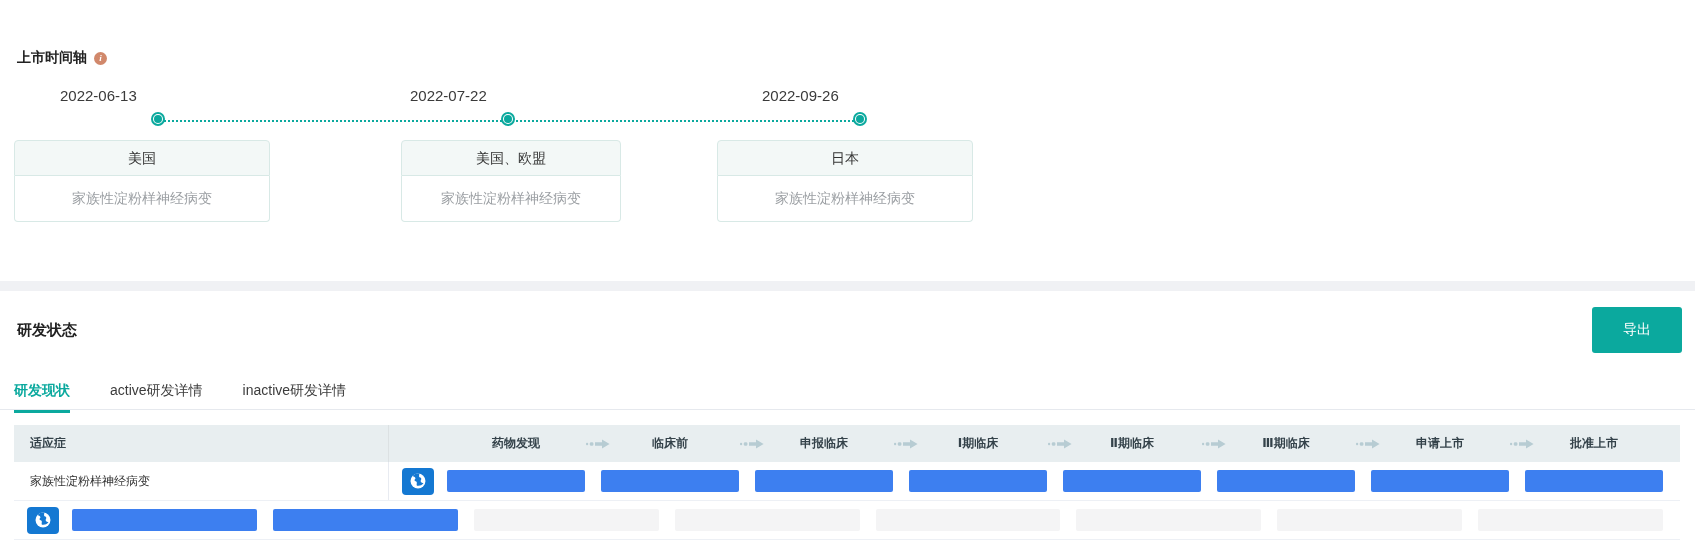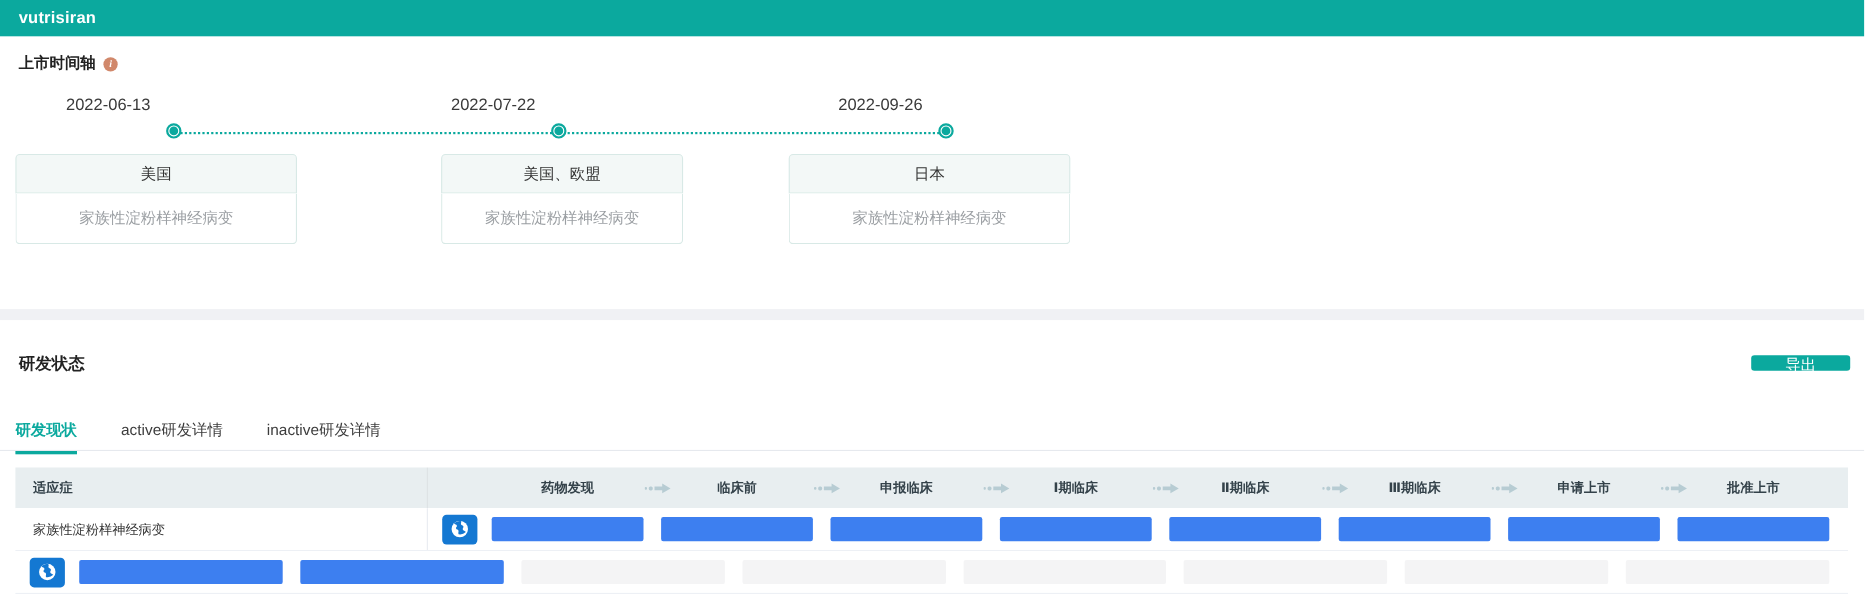--- a/index.html
+++ b/index.html
@@ -31,21 +31,21 @@
   .tl-card .indication { height:46px; line-height:44px; text-align:center; font-size:14px; color:#9b9fa3;
     background:#fff; border:1px solid #d8e9e6; border-top:none; border-radius:0 0 4px 4px; }
 
   
   .section-sep { position:absolute; top:281px; left:0; width:100%; height:10px; background:#f0f1f4; }
 
   
   .rd-head { position:absolute; top:312px; left:17px; right:13px; height:36px;
     display:flex; align-items:center; justify-content:space-between; }
   .rd-title { font-size:15px; font-weight:bold; color:#222; }
-  .export-btn { width:90px; height:14px; background:var(--accent); color:#fff; border:none;
+  .export-btn { width:90px; height:46px; background:var(--accent); color:#fff; border:none;
     border-radius:3px; font-size:14px; cursor:pointer; font-family:Liberation Mono, monospace;text-align:center; }
 
   
   .tabs { position:absolute; top:382px; left:14px; display:flex; gap:40px; }
   .tab { font-size:14px; color:#3c3c3c; padding-bottom:10px; cursor:pointer; border-bottom:3px solid transparent; }
   .tab.active { color:var(--accent); font-weight:bold; border-bottom-color:var(--accent); }
   .tabs-baseline { position:absolute; top:409px; left:0; width:100%; height:1px; background:#e6e9ee; }
 
   
   .rd-table { position:absolute; top:425px; left:14px; width:1666px; font-size:12px; }
@@ -65,23 +65,20 @@
   .bar.empty { background:var(--bar-empty); }
 
   .globe-btn { width:32px; height:27px; border-radius:4px; background:var(--globe); border:none;
     display:flex; align-items:center; justify-content:center; cursor:pointer; padding:0; }
 </style>
 </head>
 <body>
 
 <div id="app" style="--accent: #0ba99e; --bar: #3d7ff0; --bar-empty: #f4f4f5; --globe: #1478d2;">
 
-  <div class="app-bar">
-    <span class="app-title">vutrisiran</span>
-  </div>
 
   <div class="tl-title-row">
     <span class="tl-title">上市时间轴</span>
     <span class="info-icon">i</span>
   </div>
   <div class="tl-line" id="tl-line" style="left: 160px; width: 702px;"></div>
   <div id="timeline-host">
   <div>
     <div class="tl-date" style="left: 60px;">2022-06-13</div>
     <div class="tl-marker" style="left: 151px;">

